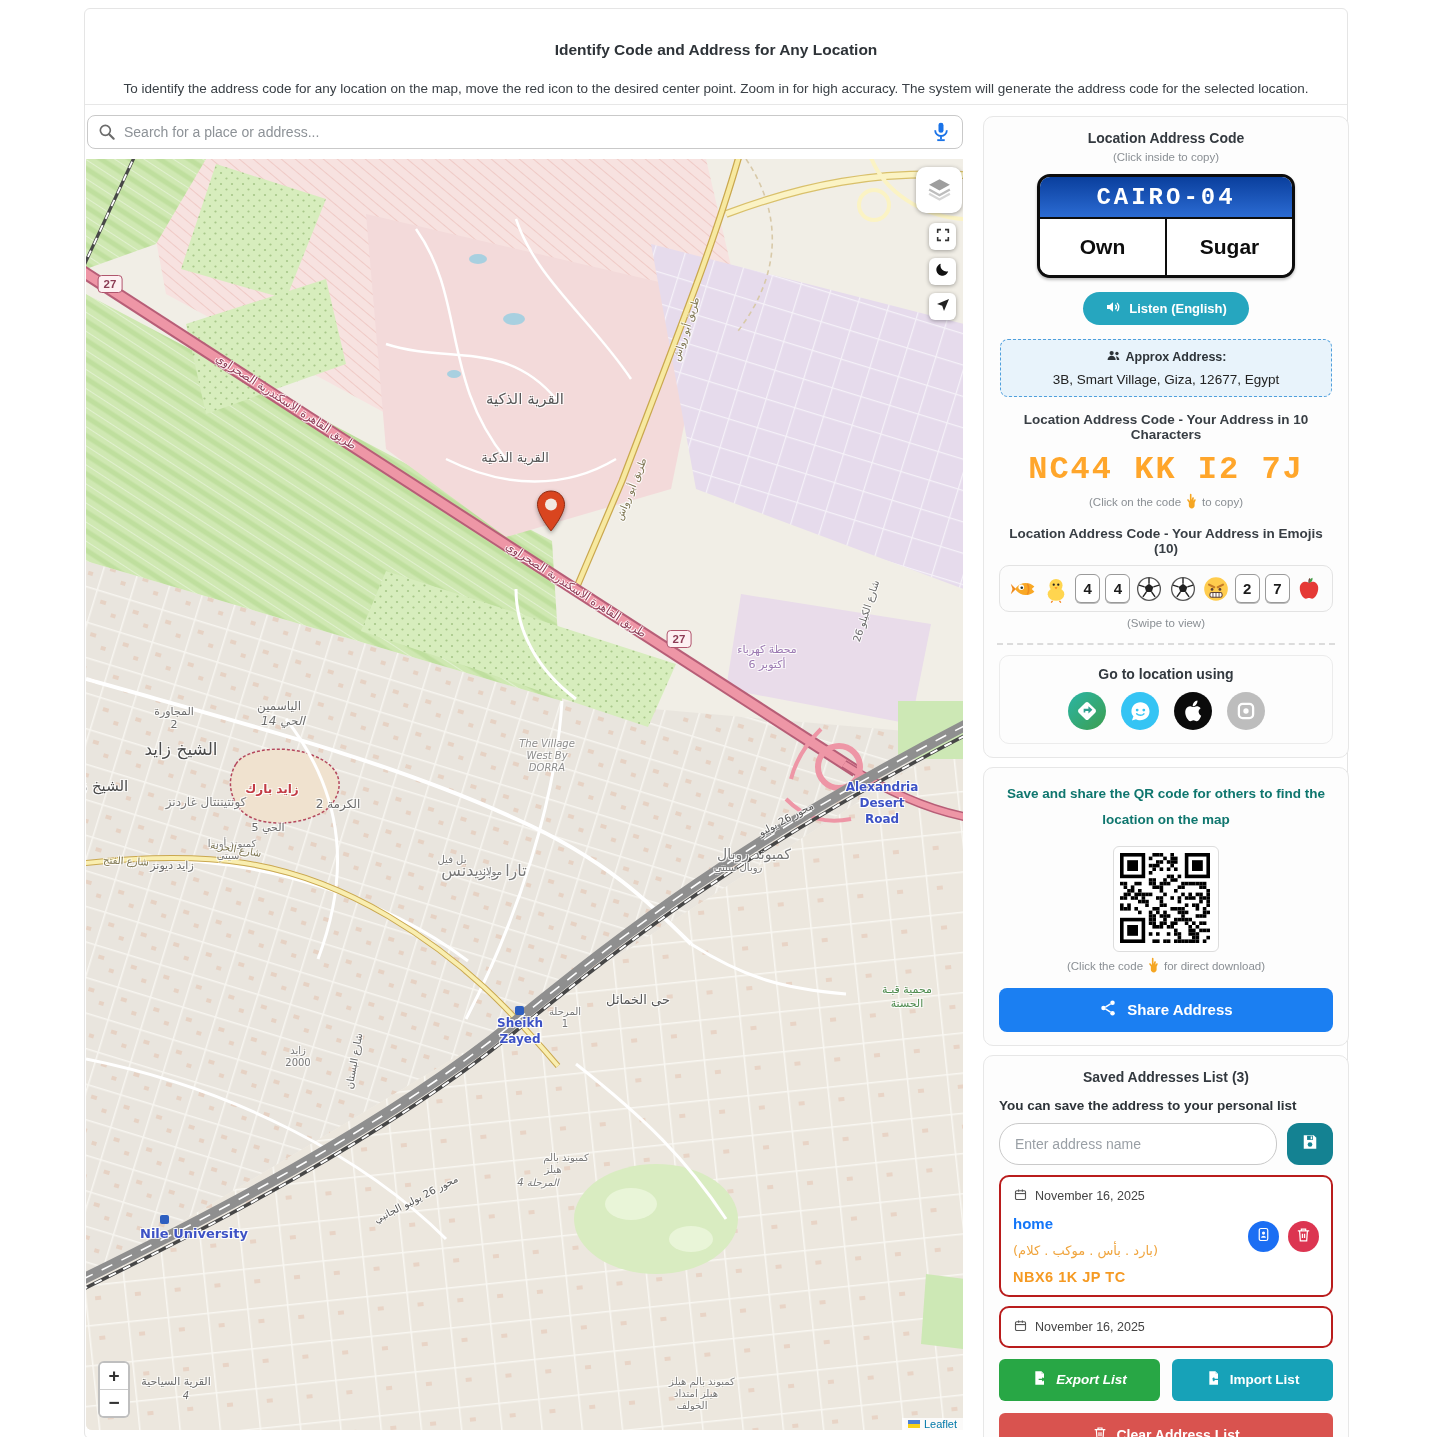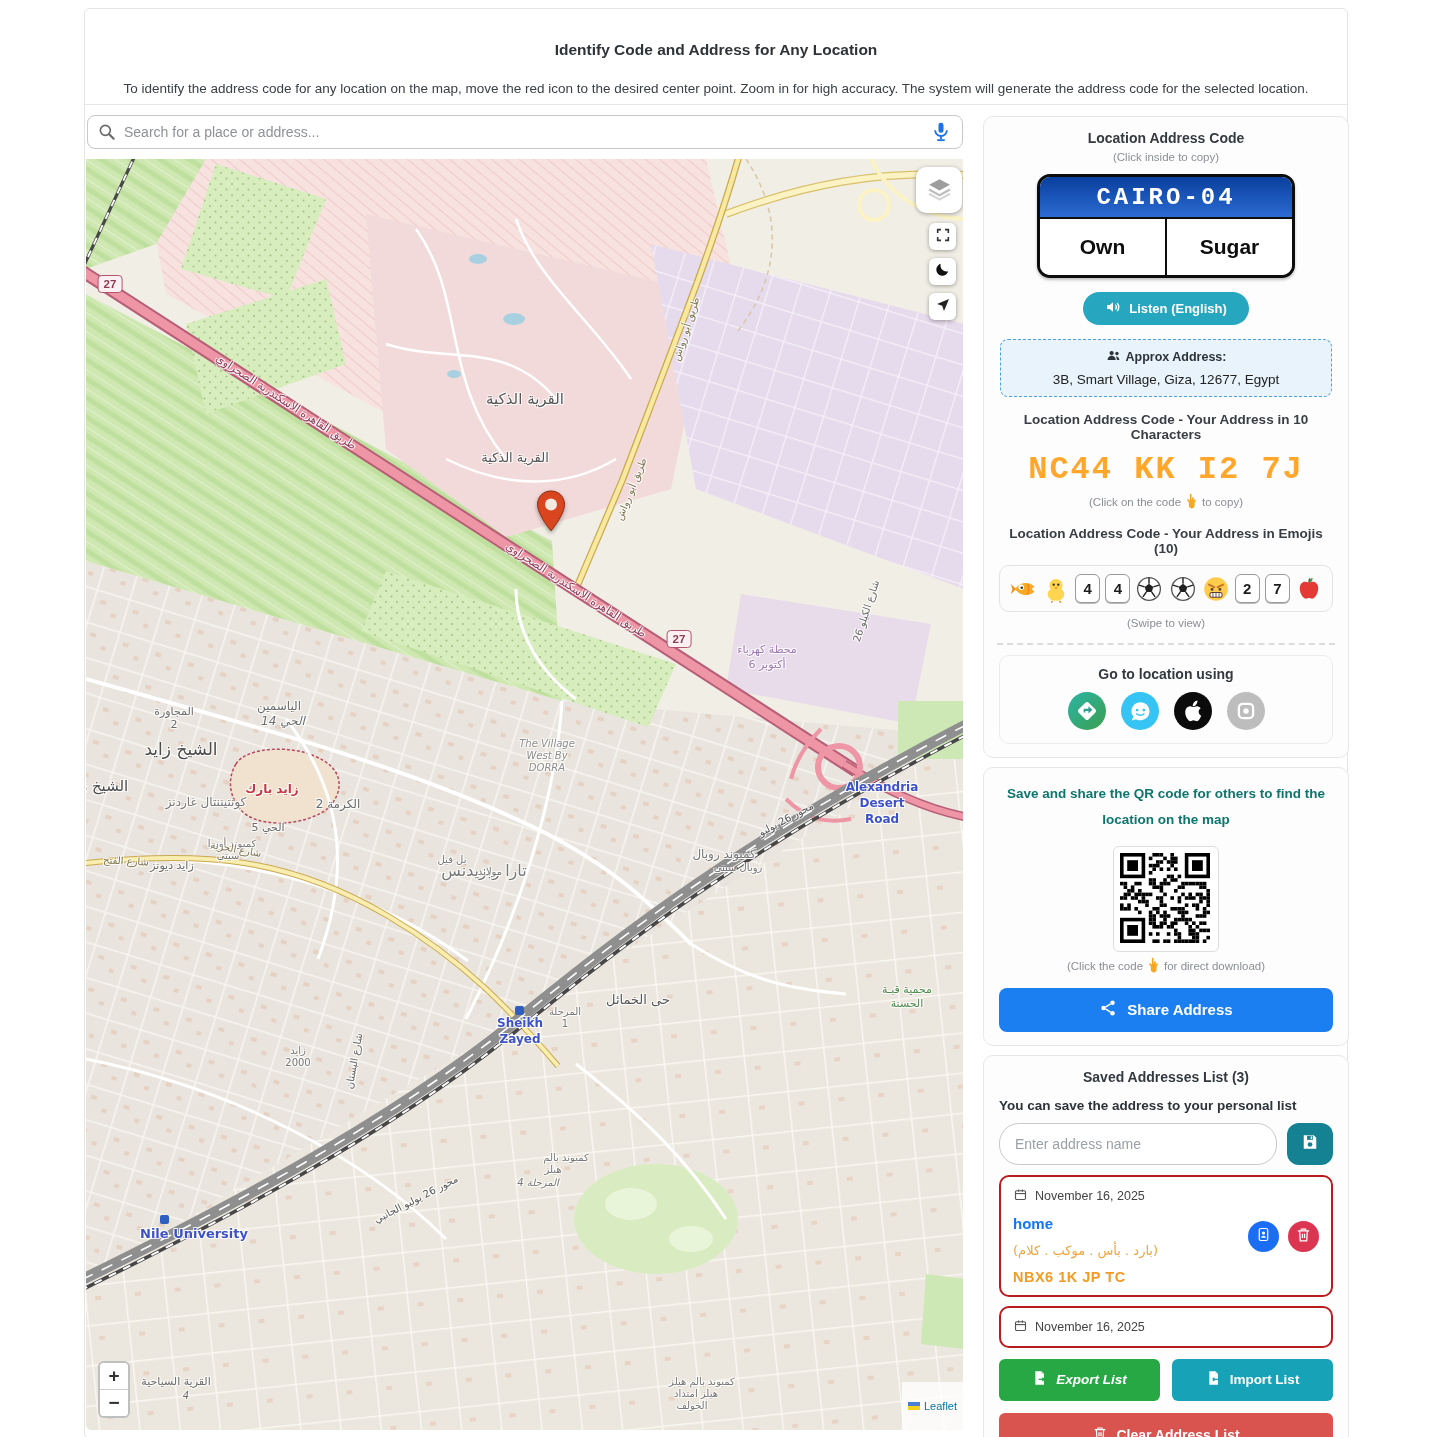--- a/index.html
+++ b/index.html
@@ -24,21 +24,21 @@
   #map-labels{position:absolute;left:0;top:0;width:878px;height:1272px;pointer-events:none;}
   .mlabel{position:absolute;white-space:nowrap;text-shadow:1px 1px 0 rgba(255,255,255,.85),-1px -1px 0 rgba(255,255,255,.85),1px -1px 0 rgba(255,255,255,.85),-1px 1px 0 rgba(255,255,255,.85);}
   .shield{position:absolute;transform:translate(-50%,-50%);background:#fdf0f2;border:1.5px solid #b0556d;border-radius:4px;color:#8c3b55;font-weight:bold;font-size:11.5px;padding:0 5px;line-height:16px;}
   .marker{position:absolute;left:450px;top:331px;width:30px;height:42px;filter:drop-shadow(0 2px 2px rgba(0,0,0,.35));cursor:grab;}
   .ctl{position:absolute;background:#fff;border-radius:7px;box-shadow:0 1px 4px rgba(0,0,0,.35);display:flex;align-items:center;justify-content:center;cursor:pointer;}
   .ctl-layers{left:830px;top:8px;width:46px;height:46px;border-radius:10px;}
   .ctl-sm{width:27px;height:27px;border-radius:6px;}
   .zoomctl{position:absolute;left:12px;top:1202px;width:28px;background:#fff;border:2px solid rgba(0,0,0,.25);border-radius:6px;overflow:hidden;}
   .zoomctl div{height:26px;display:flex;align-items:center;justify-content:center;font-size:19px;font-weight:bold;color:#333;cursor:pointer;background:#fff;}
   .zoomctl div:first-child{border-bottom:1px solid #ccc;}
-  .attribution{position:absolute;right:0;bottom:0;background:rgba(255,255,255,.8);padding:18px 6px;font-size:11px;color:#333;display:flex;align-items:flex-end;gap:4px;}
+  .attribution{position:absolute;right:0;bottom:0;background:rgba(255,255,255,.8);padding:0 6px;font-size:11px;color:#333;display:flex;align-items:flex-end;gap:4px;}
   .attribution .lf{color:#0078A8;cursor:pointer;}
 
   
   .sidebar{position:absolute;left:898px;top:107px;width:366px;display:flex;flex-direction:column;gap:9px;}
   .card{box-sizing:border-box;background:#fdfdfd;border:1px solid #e7e7e7;border-radius:10px;padding:13px 15px;}
   .card-title{text-align:center;font-weight:bold;font-size:14px;color:#33393f;}
   .hint{text-align:center;font-size:11.5px;color:#8a8f94;margin-top:5px;display:flex;align-items:center;justify-content:center;gap:4px;}
   .plate{width:252px;margin:11px auto 4px;border:3px solid #0d0d0d;border-radius:13px;overflow:hidden;background:#fff;box-shadow:0 2px 3px rgba(0,0,0,.25);cursor:pointer;}
   .plate-top{height:40px;background:linear-gradient(180deg,#0a3f9d,#2b6bd3);color:#fff;font-family:"Liberation Mono","DejaVu Sans Mono",monospace;font-weight:bold;font-size:24px;letter-spacing:3px;display:flex;align-items:center;justify-content:center;border-bottom:2.5px solid #0d0d0d;}
   .plate-body{display:flex;height:56px;background:#fff;}
@@ -239,21 +239,21 @@
           <div class="mlabel ar" style="left: 821px; top: 830px; font-size: 11px; color: rgb(78, 139, 78); transform: translate(-50%, -50%) rotate(0deg);">محمية قبـة</div>
           <div class="mlabel ar" style="left: 821px; top: 844px; font-size: 11px; color: rgb(78, 139, 78); transform: translate(-50%, -50%) rotate(0deg);">الحسنة</div>
           <div class="mlabel ar" style="left: 90px; top: 1222px; font-size: 11px; color: rgb(107, 107, 107); transform: translate(-50%, -50%) rotate(0deg);">القرية السياحية</div>
           <div class="mlabel ar" style="left: 100px; top: 1236px; font-size: 10px; color: rgb(107, 107, 107); font-style: italic; transform: translate(-50%, -50%) rotate(0deg);">4</div>
           <div class="mlabel ar" style="left: 480px; top: 998px; font-size: 10px; color: rgb(119, 119, 119); transform: translate(-50%, -50%) rotate(0deg);">كمبوند بالم</div>
           <div class="mlabel ar" style="left: 467px; top: 1010px; font-size: 10px; color: rgb(119, 119, 119); transform: translate(-50%, -50%) rotate(0deg);">هيلز</div>
           <div class="mlabel ar" style="left: 452px; top: 1023px; font-size: 10px; color: rgb(119, 119, 119); font-style: italic; transform: translate(-50%, -50%) rotate(0deg);">المرحلة 4</div>
           <div class="mlabel ar" style="left: 398px; top: 711px; font-size: 16px; color: rgb(119, 119, 119); transform: translate(-50%, -50%) rotate(0deg);">تارا ريزيدنس</div>
           <div class="mlabel ar" style="left: 366px; top: 700px; font-size: 10px; color: rgb(119, 119, 119); transform: translate(-50%, -50%) rotate(0deg);">بل فيل</div>
           <div class="mlabel ar" style="left: 404px; top: 712px; font-size: 10px; color: rgb(119, 119, 119); transform: translate(-50%, -50%) rotate(0deg);">مولاند</div>
-          <div class="mlabel ar" style="left: 638px; top: 695px; font-size: 12px; color: rgb(119, 119, 119); transform: translate(-50%, -50%) rotate(0deg); text-align: right;">كمبوند روبال</div>
+          <div class="mlabel ar" style="left: 668px; top: 695px; font-size: 14px; color: rgb(119, 119, 119); transform: translate(-50%, -50%) rotate(0deg); text-align: right;">كمبوند روبال</div>
           <div class="mlabel ar" style="left: 652px; top: 708px; font-size: 10px; color: rgb(119, 119, 119); transform: translate(-50%, -50%) rotate(0deg); text-align: center;">روبال سيتي</div>
           <div class="mlabel ar" style="left: 616px; top: 1222px; font-size: 10px; color: rgb(119, 119, 119); transform: translate(-50%, -50%) rotate(0deg);">كمبوند بالم هيلز</div>
           <div class="mlabel ar" style="left: 610px; top: 1234px; font-size: 10px; color: rgb(119, 119, 119); transform: translate(-50%, -50%) rotate(0deg);">هيلز امتداد</div>
           <div class="mlabel ar" style="left: 606px; top: 1246px; font-size: 10px; color: rgb(119, 119, 119); transform: translate(-50%, -50%) rotate(0deg);">الخولف</div>
           <div class="mlabel ar" style="left: 212px; top: 891px; font-size: 10px; color: rgb(119, 119, 119); transform: translate(-50%, -50%) rotate(0deg);">زايد</div>
           <div class="mlabel ar" style="left: 212px; top: 903px; font-size: 10px; color: rgb(119, 119, 119); transform: translate(-50%, -50%) rotate(0deg);">2000</div>
           <div class="mlabel ar" style="left: 200px; top: 243px; font-size: 11px; color: rgb(140, 59, 85); transform: translate(-50%, -50%) rotate(33deg);">طريق القاهرة الاسكندرية الصحراوي</div>
           <div class="mlabel ar" style="left: 490px; top: 431px; font-size: 11px; color: rgb(140, 59, 85); transform: translate(-50%, -50%) rotate(33deg);">طريق القاهرة الاسكندرية الصحراوي</div>
           <div class="mlabel ar" style="left: 600px; top: 170px; font-size: 10px; color: rgb(124, 116, 80); transform: translate(-50%, -50%) rotate(-72deg);">طريق أبو رواش</div>
           <div class="mlabel ar" style="left: 545px; top: 330px; font-size: 10px; color: rgb(124, 116, 80); transform: translate(-50%, -50%) rotate(-68deg);">طريق أبو رواش</div>

